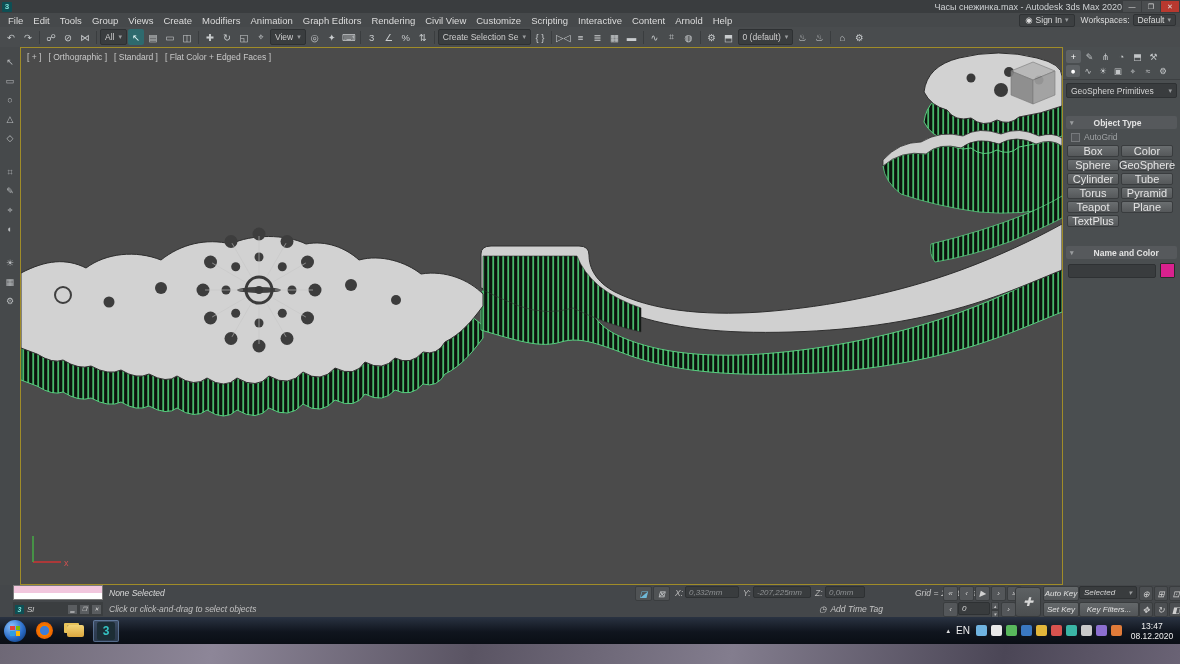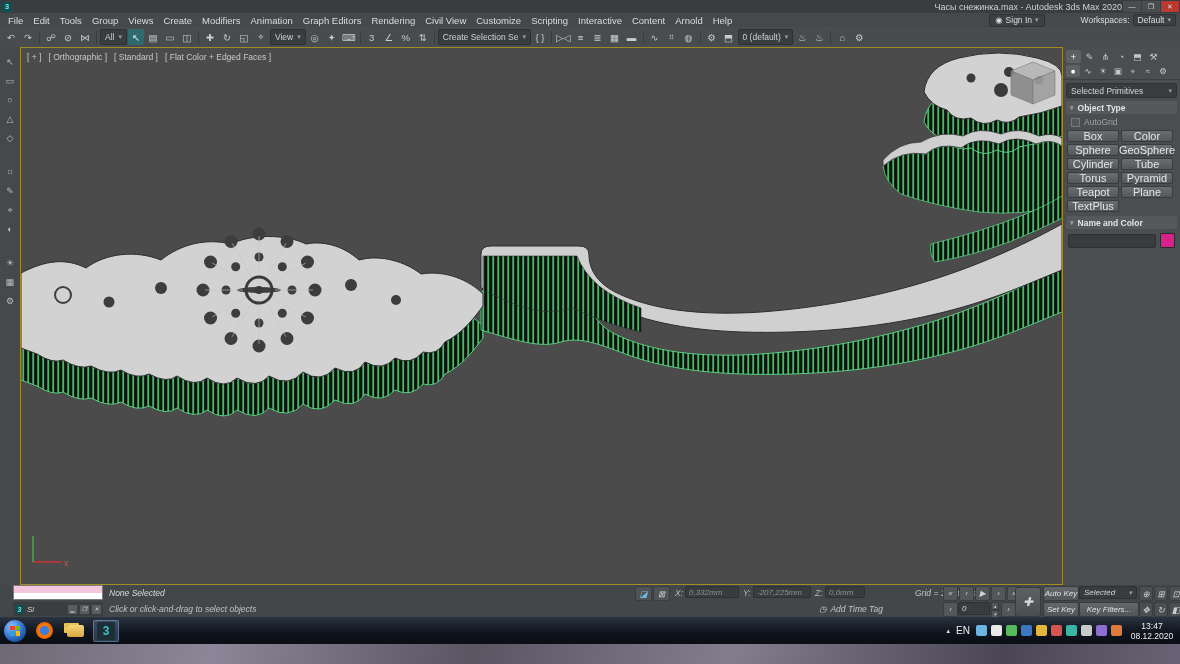--- a/index.html
+++ b/index.html
@@ -14,21 +14,21 @@
   .winbtn{width:18px;height:11px;display:flex;align-items:center;justify-content:center;
     font-size:7px;color:#ddd;background:#4a4d4f;margin-left:1px;}
   .winbtn.close{background:#b8392f;margin-right:1px;}
   
   .menubar{position:absolute;left:0;top:13px;width:100%;height:14px;background:#46494b;
     display:flex;align-items:center;font-size:9.5px;color:#dcdcdc;padding-left:3px;box-sizing:border-box;}
   .menu-item{padding:0 5px;white-space:nowrap;}
   .menu-right{position:absolute;right:4px;top:0;height:14px;display:flex;align-items:center;gap:6px;}
   .signin{display:flex;align-items:center;gap:3px;background:#3d4042;border:1px solid #2f3234;
     height:11px;padding:0 5px;font-size:8.5px;border-radius:2px;}
-  .workspaces{display:flex;align-items:center;gap:3px;font-size:8.5px;margin-left:30px;}
+  .workspaces{display:flex;align-items:center;gap:3px;font-size:8.5px;}
   .ws-drop{background:#3d4042;border:1px solid #2f3234;height:10px;padding:0 4px;display:flex;
     align-items:center;gap:3px;border-radius:2px;}
   
   .toolbar{position:absolute;left:0;top:27px;width:100%;height:20px;background:#494c4e;
     display:flex;align-items:center;padding:0 3px;box-sizing:border-box;gap:1px;}
   .tbtn{min-width:14px;height:16px;padding:0 1px;display:flex;align-items:center;justify-content:center;
     font-size:9.5px;color:#c9ccce;border-radius:2px;}
   .tbtn.active{background:#2e6a6e;color:#eafcfc;}
   .tsep{width:1px;height:13px;background:#3a3d3f;margin:0 2px;}
   .tdrop{height:14px;background:#3a3d3f;border:1px solid #2e3133;border-radius:2px;display:flex;
@@ -52,22 +52,22 @@
   .ptabs{display:flex;align-items:center;gap:1px;padding:3px 3px 1px;}
   .ptab{width:15px;height:13px;display:flex;align-items:center;justify-content:center;
     font-size:9px;color:#c3c6c8;border-radius:2px;}
   .ptab.active{background:#5e6265;color:#fff;}
   .pcats{display:flex;align-items:center;gap:1px;padding:1px 3px 2px;border-bottom:1px solid #3d4042;}
   .pcat{width:14px;height:12px;display:flex;align-items:center;justify-content:center;
     font-size:8.5px;color:#c3c6c8;border-radius:2px;}
   .pcat.active{background:#5e6265;color:#fff;}
   .pdrop{margin:3px;height:13px;background:#393c3e;border:1px solid #2e3133;border-radius:2px;
     display:flex;align-items:center;justify-content:space-between;padding:0 4px;font-size:8.5px;}
-  .rollout{height:13px;background:#56595c;border-radius:2px;margin:3px 3px 2px;display:flex;
-    align-items:center;padding:0 4px;gap:4px;font-weight:bold;color:#e3e3e3;font-size:8.5px;}
+  .rollout{height:13px;background:#56595c;border-radius:2px;margin:18px 3px 2px;display:flex;
+    align-items:center;padding:0 4px;gap:20px;font-weight:bold;color:#e3e3e3;font-size:8.5px;}
   .autogrid{display:flex;align-items:center;gap:4px;color:#9fa2a4;padding:1px 8px 2px;font-size:8.5px;}
   .cbox{width:7px;height:7px;background:#54575a;border:1px solid #76797c;}
   .prim-grid{display:flex;flex-wrap:wrap;padding:0 3px;}
   .prim-btn{width:52px;height:12px;margin:1px;box-sizing:border-box;display:flex;align-items:center;
     justify-content:center;font-size:11px;color:#e4e4e4;background:linear-gradient(#6a6e70,#55585a);
     border:1px solid #393c3e;border-radius:2px;white-space:nowrap;}
   .namecolor-row{display:flex;align-items:center;gap:4px;padding:2px 5px;}
   .name-input{width:86px;height:12px;background:#393c3e;border:1px solid #2e3133;border-radius:2px;}
   .swatch{width:13px;height:13px;border:1px solid #2a2a2a;border-radius:1px;}
   
@@ -378,21 +378,21 @@
     <div class="pcats">
       <div class="pcat active">●</div>
       <div class="pcat">∿</div>
       <div class="pcat">☀</div>
       <div class="pcat">▣</div>
       <div class="pcat">⌖</div>
       <div class="pcat">≈</div>
       <div class="pcat">⚙</div>
     </div>
     <div class="pdrop">
-      <span>Selected Primitives</span>
+      <span>GeoSphere Primitives</span>
       <span class="chev">▾</span>
     </div>
     <div class="rollout">
       <span class="chev">▾</span>
       <span>Object Type</span>
     </div>
     <div class="autogrid">
       <div class="cbox"></div>
       <span>AutoGrid</span>
     </div>

